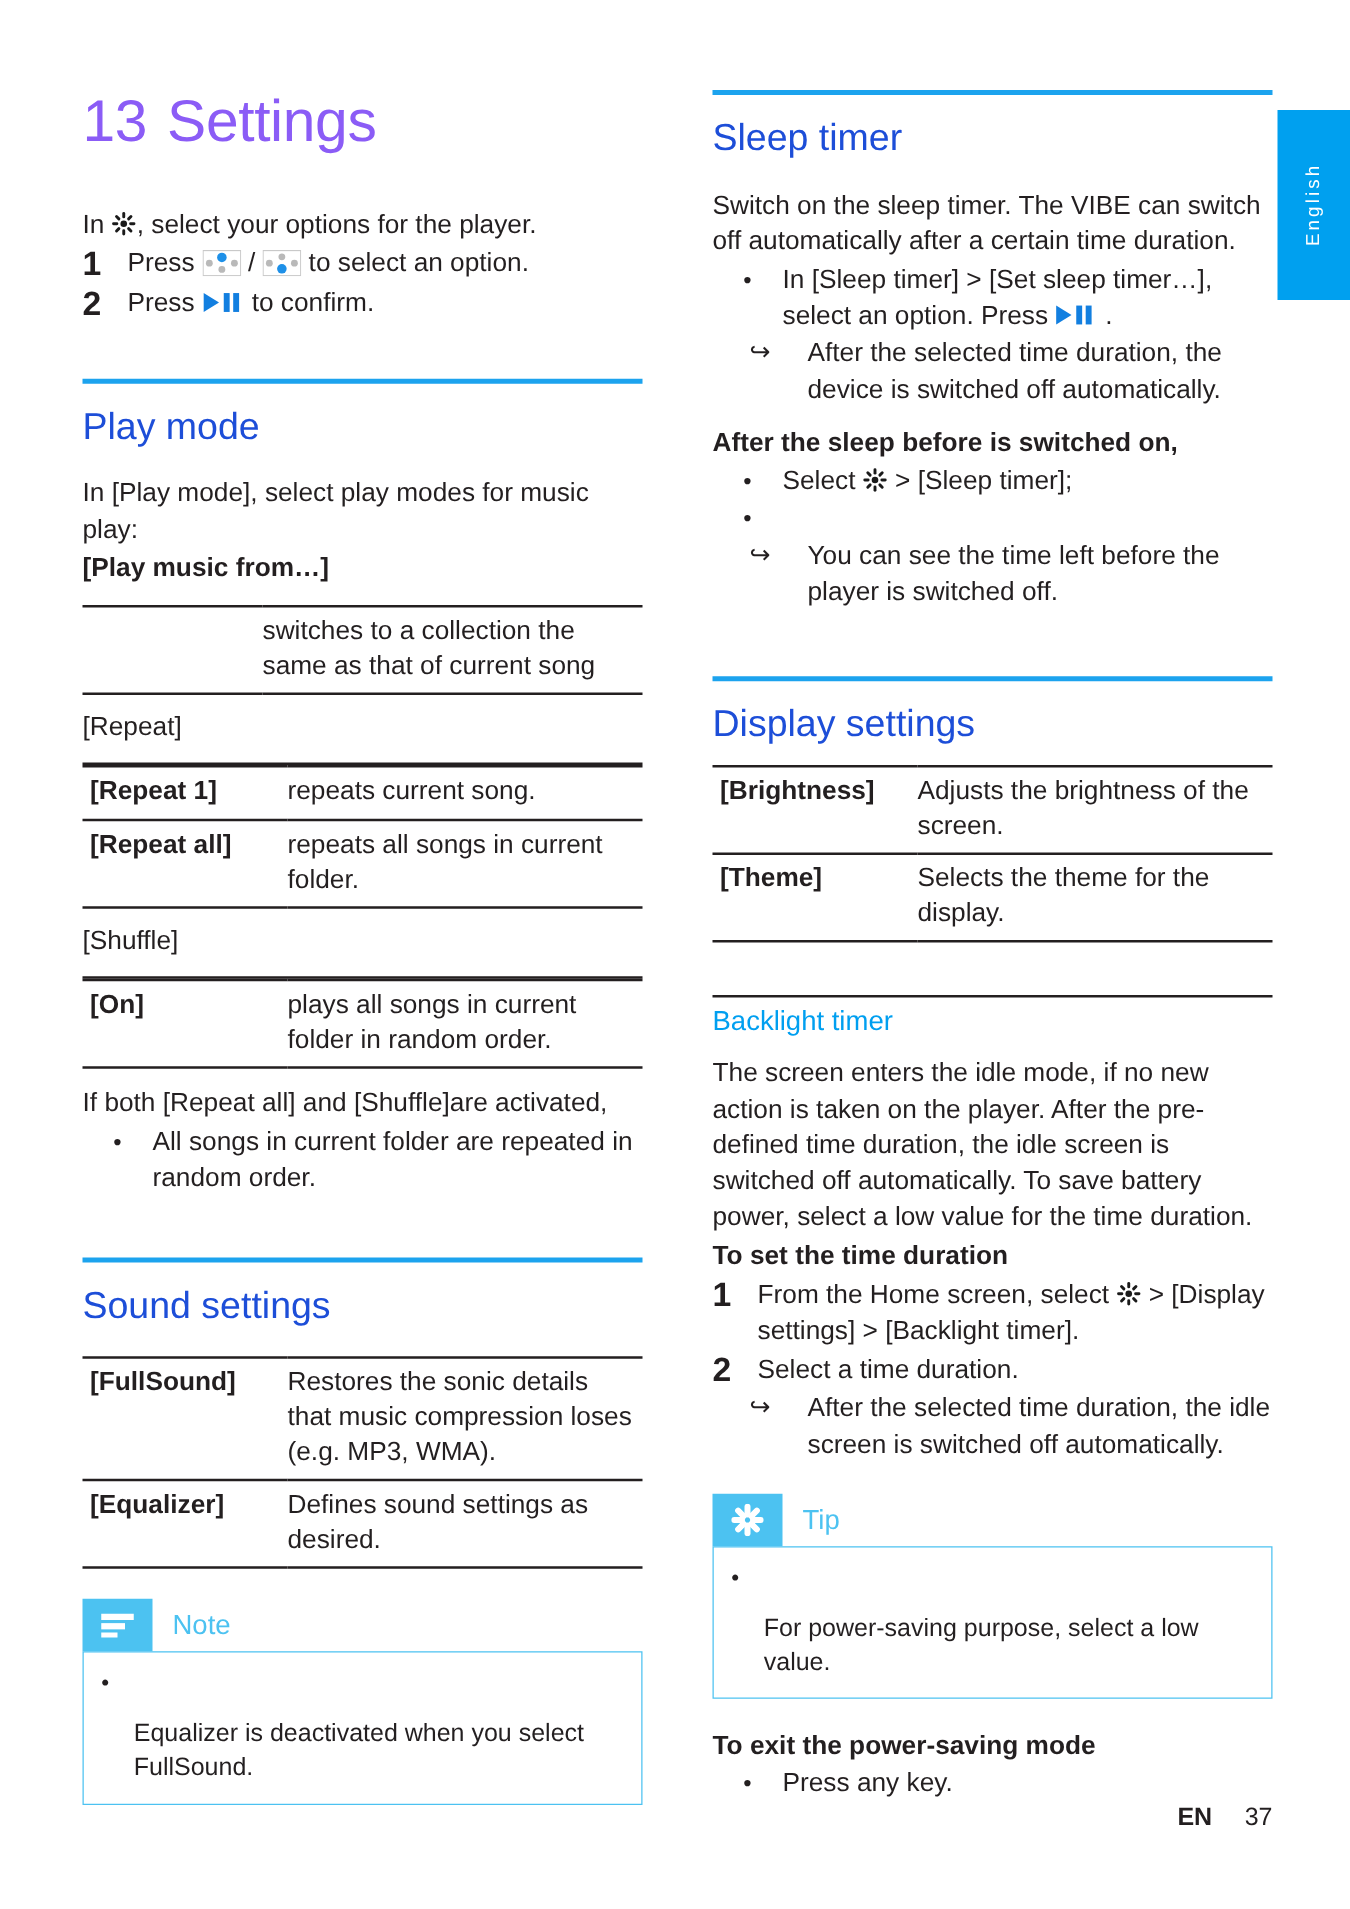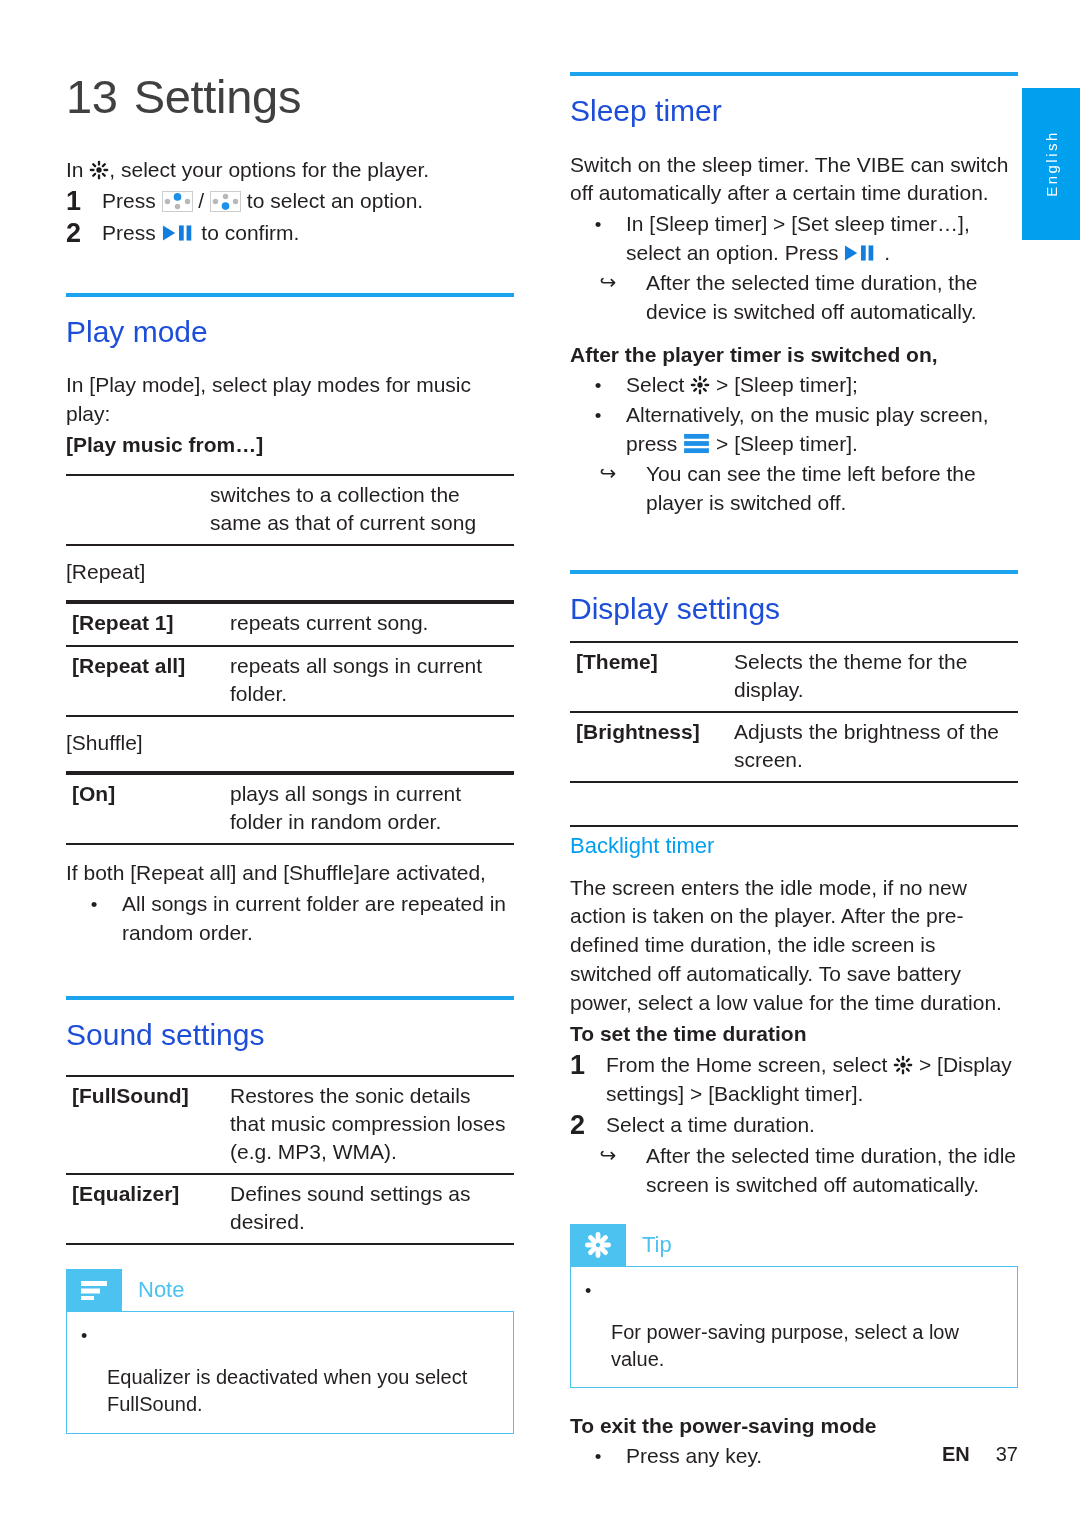--- a/index.html
+++ b/index.html
@@ -29,22 +29,22 @@
     top: 72px;
     width: 448px;
   }
   #col-left  { left: 66px; }
   #col-right { left: 570px; }
 
   
   h1.chapter {
     font-size: 47px;
     font-weight: 400;
-    color: #404040;
-    margin: 0 0 35px 0;
+    color: #8b5cf6;
+    margin: 0 0 45px 0;
     letter-spacing: -0.3px;
     line-height: 1.05;
   }
   h1.chapter .num { margin-right: 16px; }
 
   .rule-top {
     border-top: 4px solid #1ca3ee;
     margin-bottom: 4px;
   }
   h2.section {
@@ -387,67 +387,62 @@
                 <rect x="18" y="2" width="5" height="16" fill="#127fe0"></rect>
                 <rect x="26" y="2" width="5" height="16" fill="#127fe0"></rect>
               </svg></span><span> .</span></span>
       </div>
 
       <div class="arrowline">
         <span class="mark">↪</span>
         <span class="txt">After the selected time duration, the device is switched off automatically.</span>
       </div>
 
-      <p class="lead" style="margin-top:14px;">After the player timer is switched on,</p>
+      <p class="lead" style="margin-top:14px;">After the sleep before is switched on,</p>
 
       <div class="bullet">
         <span class="mark dot"></span>
         <span class="txt"><span>Select </span><span class="ico ico-gear"><svg viewBox="0 0 24 24" width="20" height="22">
                 <g fill="#1a1a1a">
                   <circle cx="12" cy="12" r="3.2"></circle>
                   <rect x="10.6" y="0.8" width="2.8" height="6" rx="1.4"></rect>
                   <rect x="10.6" y="17.2" width="2.8" height="6" rx="1.4"></rect>
                   <rect x="0.8" y="10.6" width="6" height="2.8" rx="1.4"></rect>
                   <rect x="17.2" y="10.6" width="6" height="2.8" rx="1.4"></rect>
                   <rect x="10.6" y="0.8" width="2.8" height="6" rx="1.4" transform="rotate(45 12 12)"></rect>
                   <rect x="10.6" y="17.2" width="2.8" height="6" rx="1.4" transform="rotate(45 12 12)"></rect>
                   <rect x="0.8" y="10.6" width="6" height="2.8" rx="1.4" transform="rotate(45 12 12)"></rect>
                   <rect x="17.2" y="10.6" width="6" height="2.8" rx="1.4" transform="rotate(45 12 12)"></rect>
                 </g>
               </svg></span><span> &gt; </span><span class="b">[Sleep timer]</span><span>;</span></span>
       </div>
 
       <div class="bullet">
         <span class="mark dot"></span>
-        <span class="txt"><span>Alternatively, on the music play screen, press </span><span class="ico ico-menu"><svg viewBox="0 0 28 22" width="27" height="21">
-                <rect x="1" y="1" width="26" height="5" fill="#1e90e8"></rect>
-                <rect x="1" y="8.5" width="26" height="5" fill="#1e90e8"></rect>
-                <rect x="1" y="16" width="26" height="5" fill="#1e90e8"></rect>
-              </svg></span><span> &gt; </span><span class="b">[Sleep timer]</span><span>.</span></span>
       </div>
 
       <div class="arrowline">
         <span class="mark">↪</span>
         <span class="txt">You can see the time left before the player is switched off.</span>
       </div>
     </div>
 
     <div style="margin-top:52px;">
       <div class="rule-top"></div>
       <h2 class="section" style="margin-bottom:14px;">Display settings</h2>
 
       <table class="opt indentkey">
         <tbody>
             <tr>
+          <td class="key">[Brightness]</td>
+          <td class="val">Adjusts the brightness of the screen.</td>
+        </tr>
+        <tr>
           <td class="key">[Theme]</td>
           <td class="val">Selects the theme for the display.</td>
-        </tr>
-        <tr>
-          <td class="key">[Brightness]</td>
-          <td class="val">Adjusts the brightness of the screen.</td>
         </tr>
       </tbody>
         </table>
     </div>
 
     <div style="margin-top:42px;">
       <div class="rule-thin"></div>
       <h3 class="subsection">Backlight timer</h3>
 
       <p class="body">The screen enters the idle mode, if no new action is taken on the player. After the pre-defined time duration, the idle screen is switched off automatically. To save battery power, select a low value for the time duration.</p>

